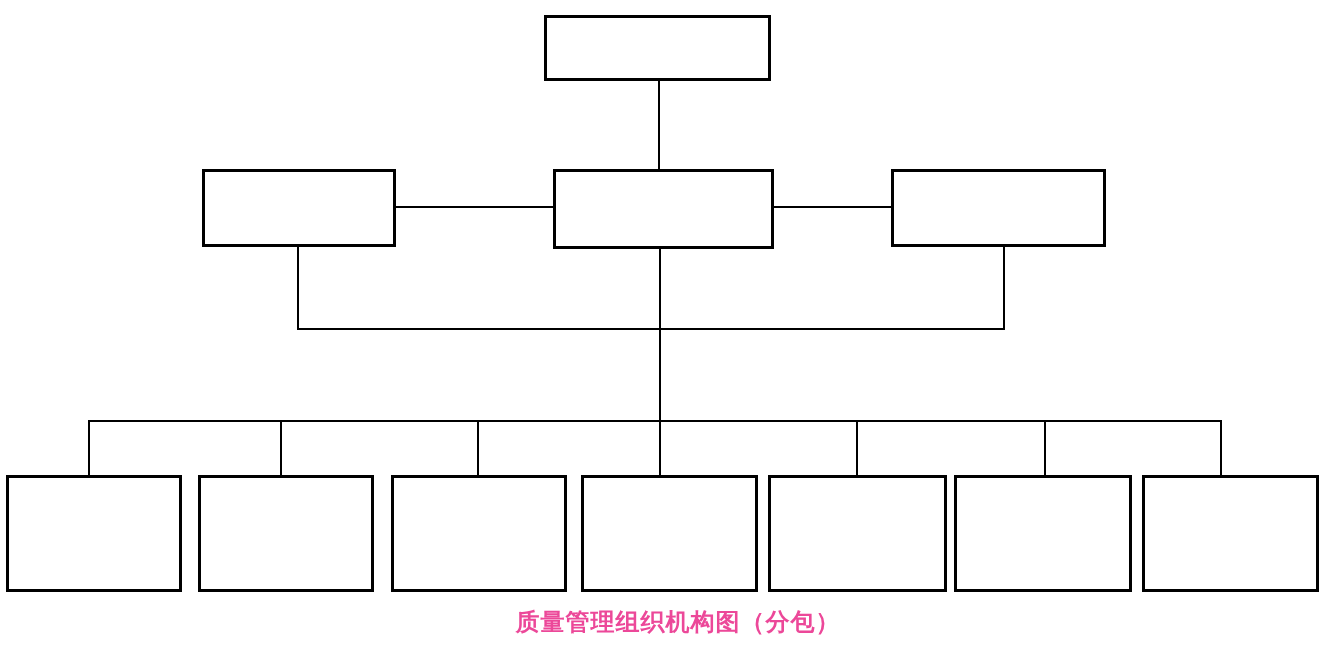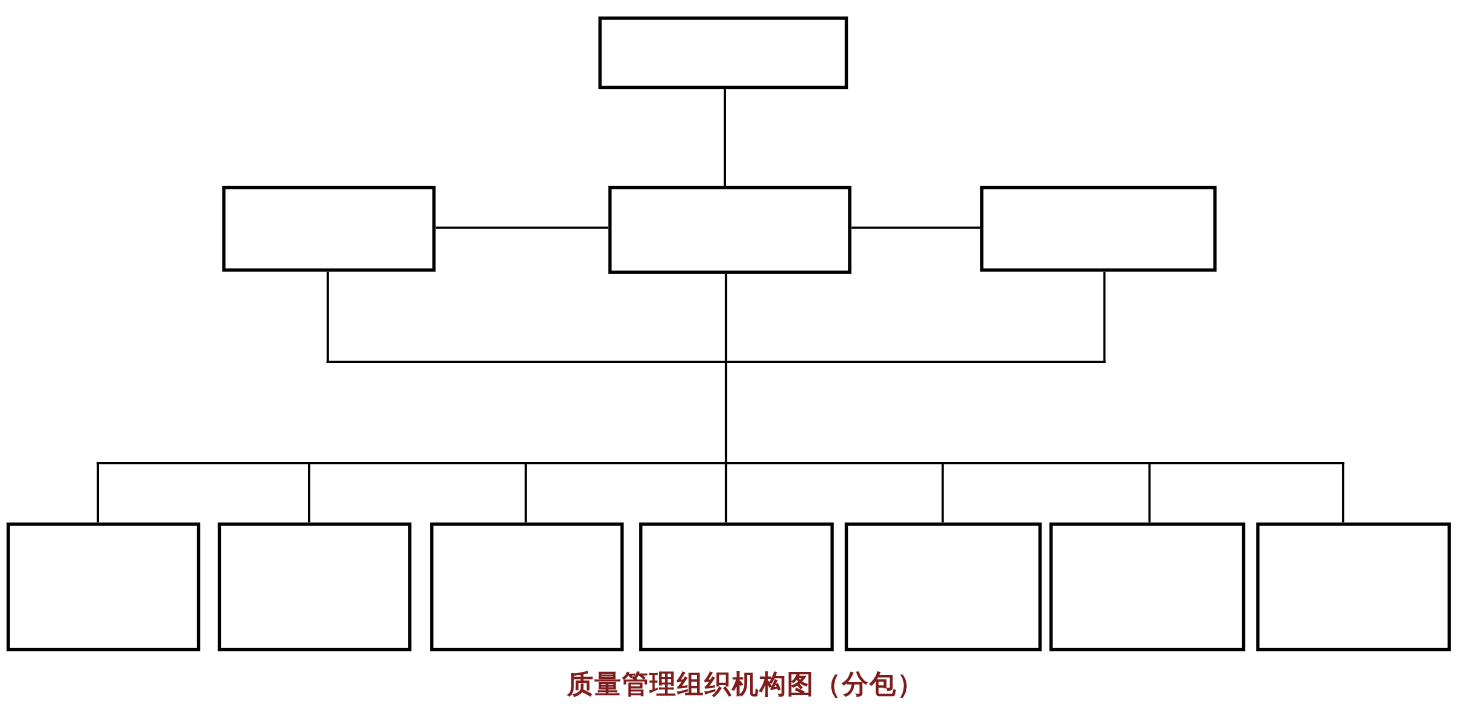--- a/index.html
+++ b/index.html
@@ -28,21 +28,21 @@
   .caption {
     position: absolute;
     left: 0;
     top: 606px;
     width: 100%;
     padding-left: 26px;
     box-sizing: border-box;
     text-align: center;
     font-size: 24px;
     font-weight: bold;
-    color: #7f1d1d;
+    color: #ec4899;
     letter-spacing: 1px;
   }
 
   
   .box-top      { left: 544px; top: 15px;  width: 227px; height: 66px; }
 
   
   .box-l2-left  { left: 202px; top: 169px; width: 194px; height: 78px; }
   .box-l2-mid   { left: 553px; top: 169px; width: 221px; height: 80px; }
   .box-l2-right { left: 891px; top: 169px; width: 215px; height: 78px; }

